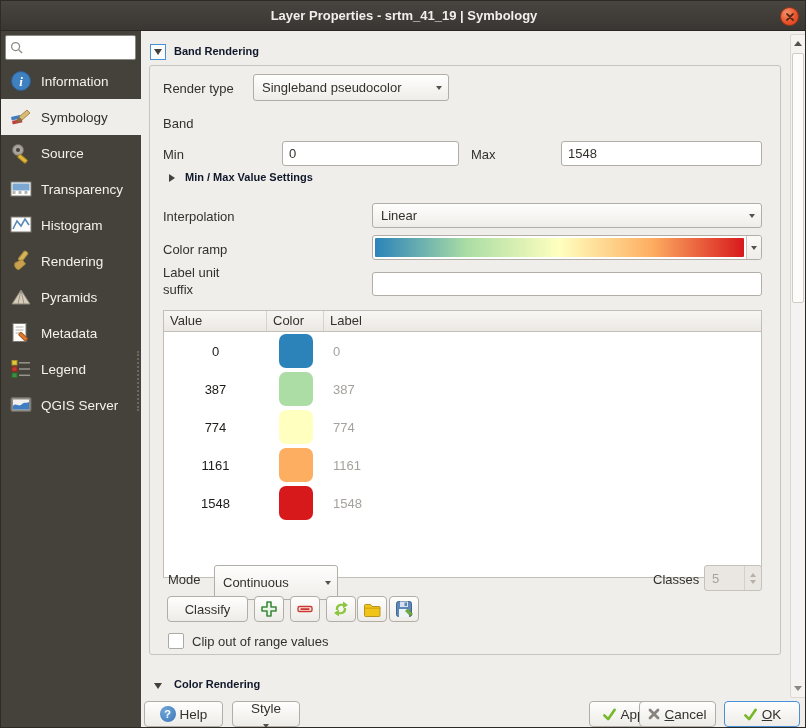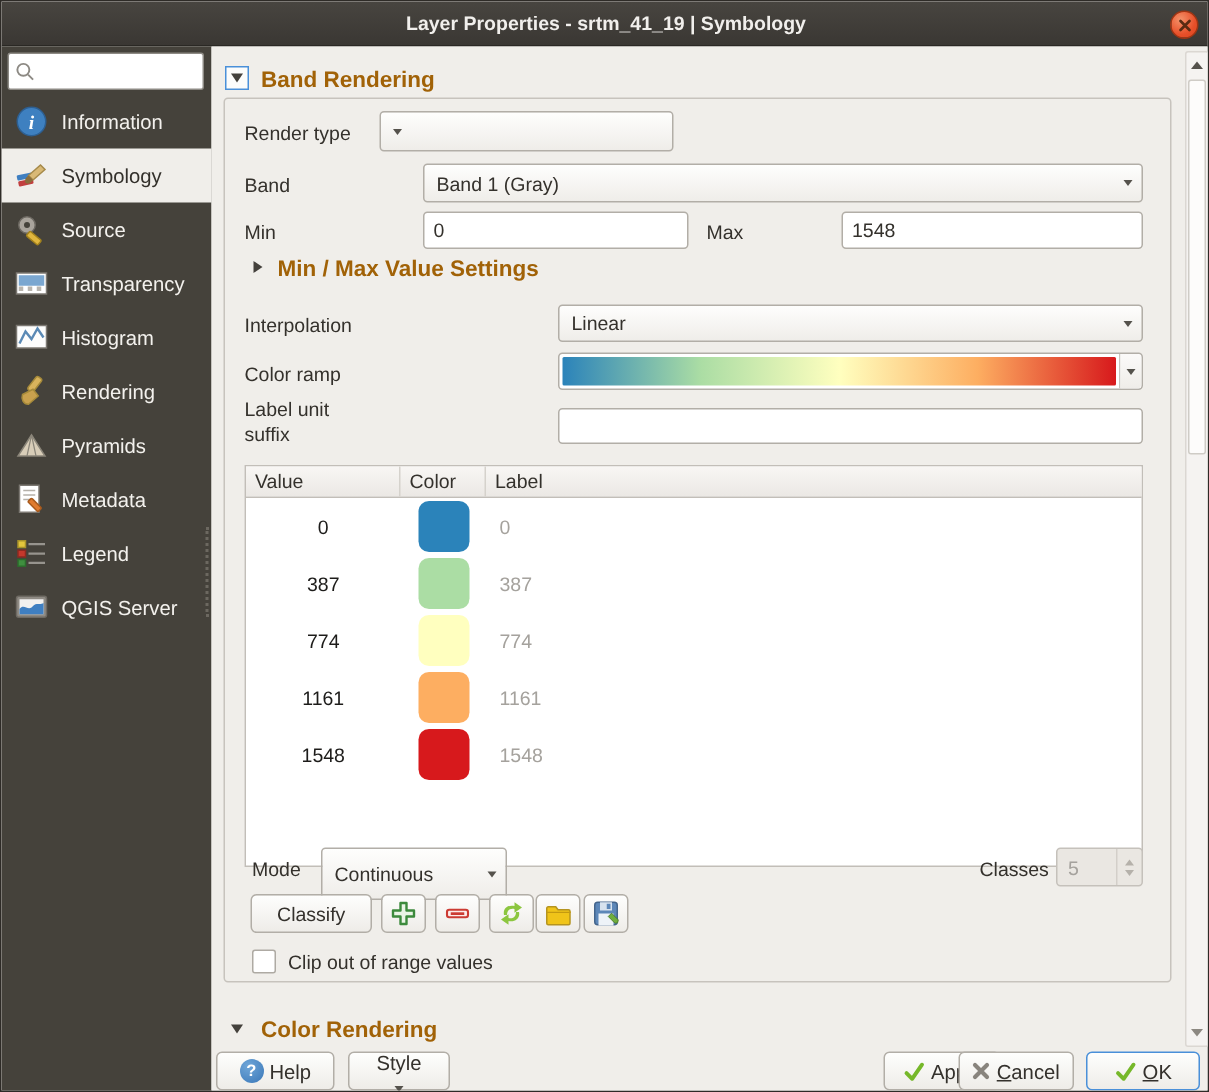--- a/index.html
+++ b/index.html
@@ -27,21 +27,21 @@
     color:#f3f1ed; }
   .nav-item.sel { background:#f0eeea; color:#33302b; }
   .nav-ico { width:25px; height:24px; display:flex; align-items:center; justify-content:center; flex:0 0 25px; }
   .nav-label { margin-left:8px; font-size:13.5px; white-space:nowrap; }
   .splitter { position:absolute; left:136px; top:320px; width:3px; height:60px;
     border-left:2px dotted #6c6860; }
 
   
   .content { position:absolute; left:140px; top:30px; width:666px; height:698px; background:#f0eeea; }
 
-  .sec-header { position:absolute; font-weight:bold; font-size:15px; color:#a16207; }
+  .sec-header { position:absolute; font-weight:bold; font-size:11px; color:#0f172a; }
   .collapse-box { position:absolute; width:16px; height:16px; background:#fcfcfb;
     border:1px solid #4a90d9; display:flex; align-items:center; justify-content:center; }
   .tri-down { width:0; height:0; border-left:4.5px solid transparent; border-right:4.5px solid transparent;
     border-top:6px solid #44413c; }
   .tri-right { width:0; height:0; border-top:4.5px solid transparent; border-bottom:4.5px solid transparent;
     border-left:6px solid #44413c; }
   .tri-sm { width:0; height:0; border-left:3.5px solid transparent; border-right:3.5px solid transparent;
     border-top:4.5px solid #55524c; }
 
   .groupbox { position:absolute; left:8px; top:34px; width:632px; height:590px;
@@ -265,28 +265,25 @@
 
     <div class="collapse-box" style="left:9px; top:13px;">
       <div class="tri-down"></div>
     </div>
     <div class="sec-header" style="left:33px; top:14px;">Band Rendering</div>
 
     <div class="groupbox"></div>
 
     <div class="flabel" style="left:22px; top:50px;">Render type</div>
     <div class="combo" style="left:112px; top:43px; width:196px; height:27px;">
+      <span class="ctext">Singleband pseudocolor</span>
       <span class="tri-sm"></span>
     </div>
 
     <div class="flabel" style="left:22px; top:85px;">Band</div>
-    <div class="combo" style="left:141px; top:78px; width:480px; height:26px;">
-      <span class="ctext">Band 1 (Gray)</span>
-      <span class="tri-sm"></span>
-    </div>
 
     <div class="flabel" style="left:22px; top:116px;">Min</div>
     <input class="tfield" style="left: 141px; top: 110px; width: 177px; height: 25px;" value="0">
     <div class="flabel" style="left:330px; top:116px;">Max</div>
     <input class="tfield" style="left: 420px; top: 110px; width: 201px; height: 25px;" value="1548">
 
     <div class="tri-right" style="position:absolute; left:28px; top:143px;"></div>
     <div class="sec-header" style="left:44px; top:140px;">Min / Max Value Settings</div>
 
     <div class="flabel" style="left:22px; top:178px;">Interpolation</div>

